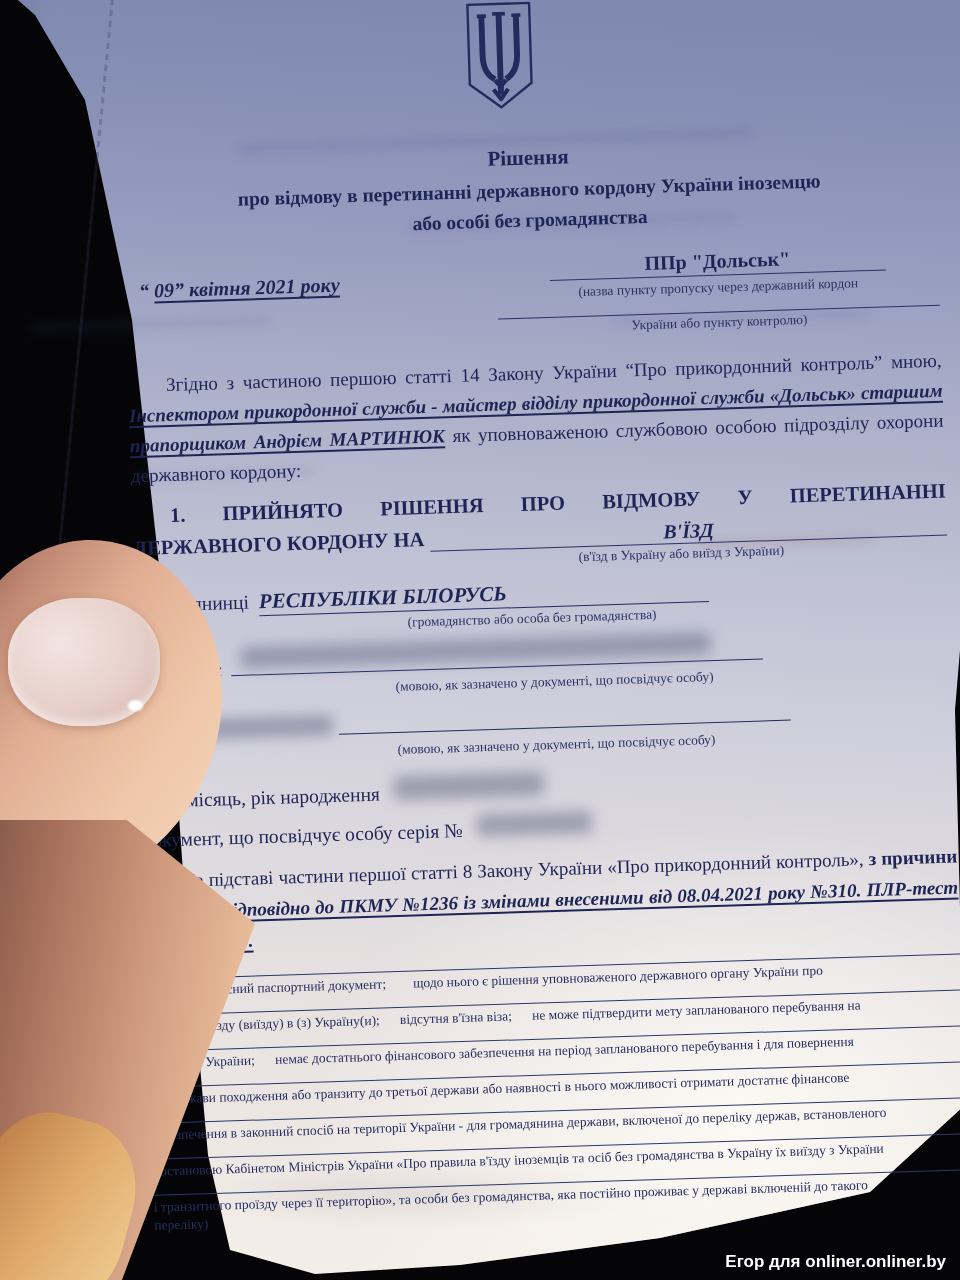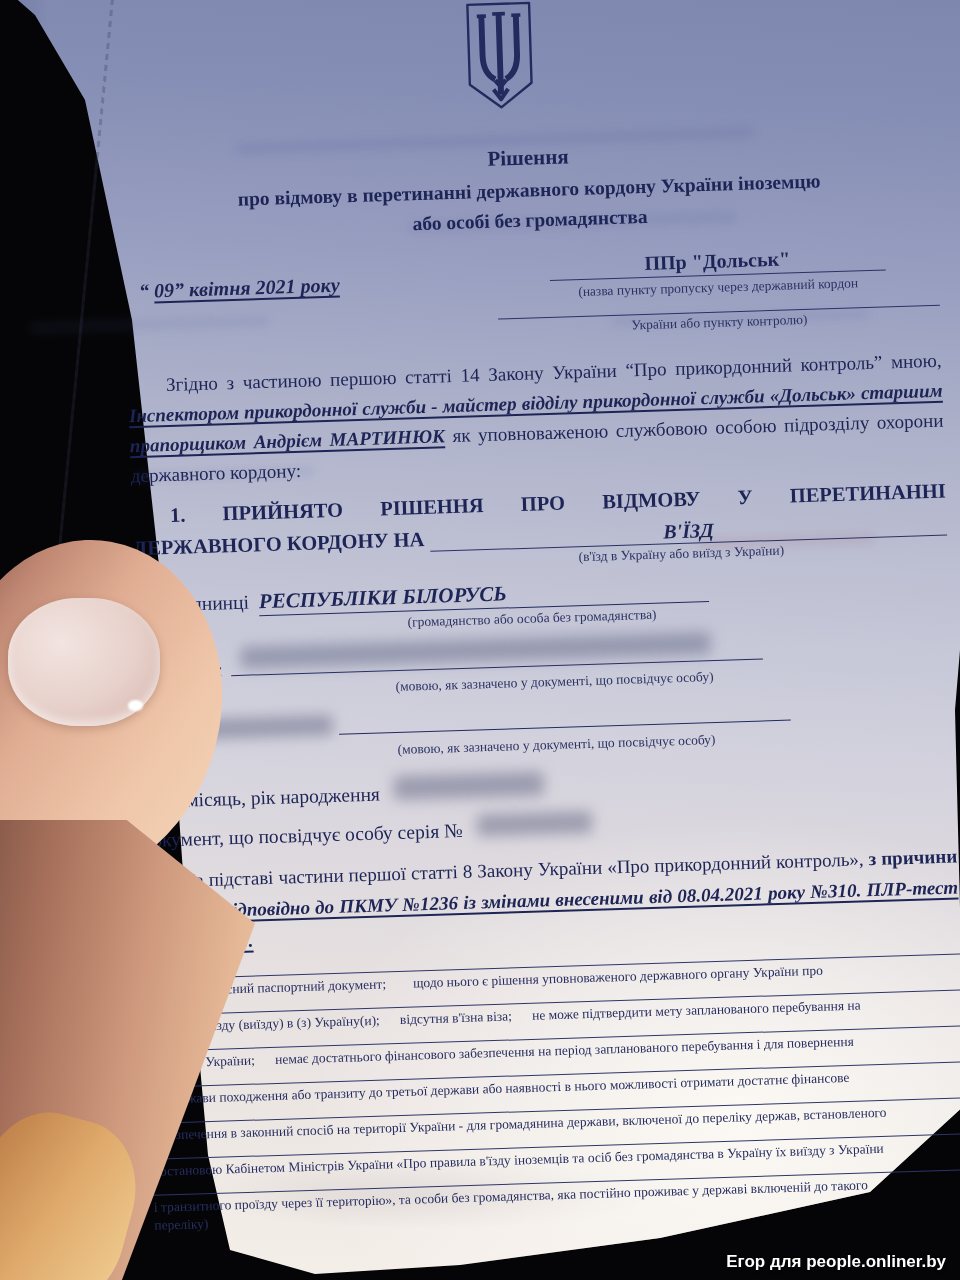--- a/index.html
+++ b/index.html
@@ -194,15 +194,15 @@
   </div>
 
   <div class="hand">
     <div class="thumb-tip"></div>
     <div class="nail"></div>
     <div class="nail-spec"></div>
     <div class="thumb-body"></div>
     <div class="palm-glow"></div>
   </div>
 
-  <div class="credit">Егор для people.onliner.by</div>
+  <div class="credit">Егор для onliner.onliner.by</div>
 
 </div>
 
 </body></html>

